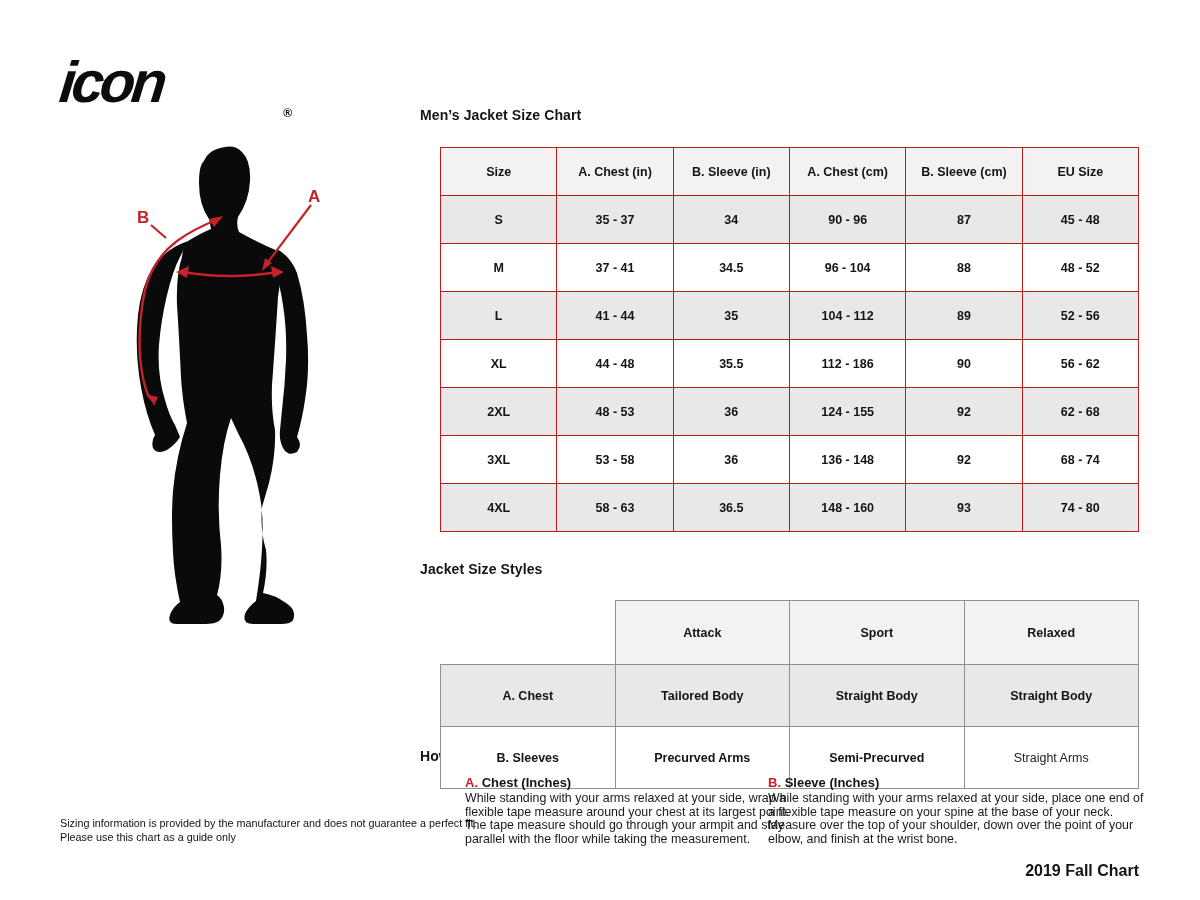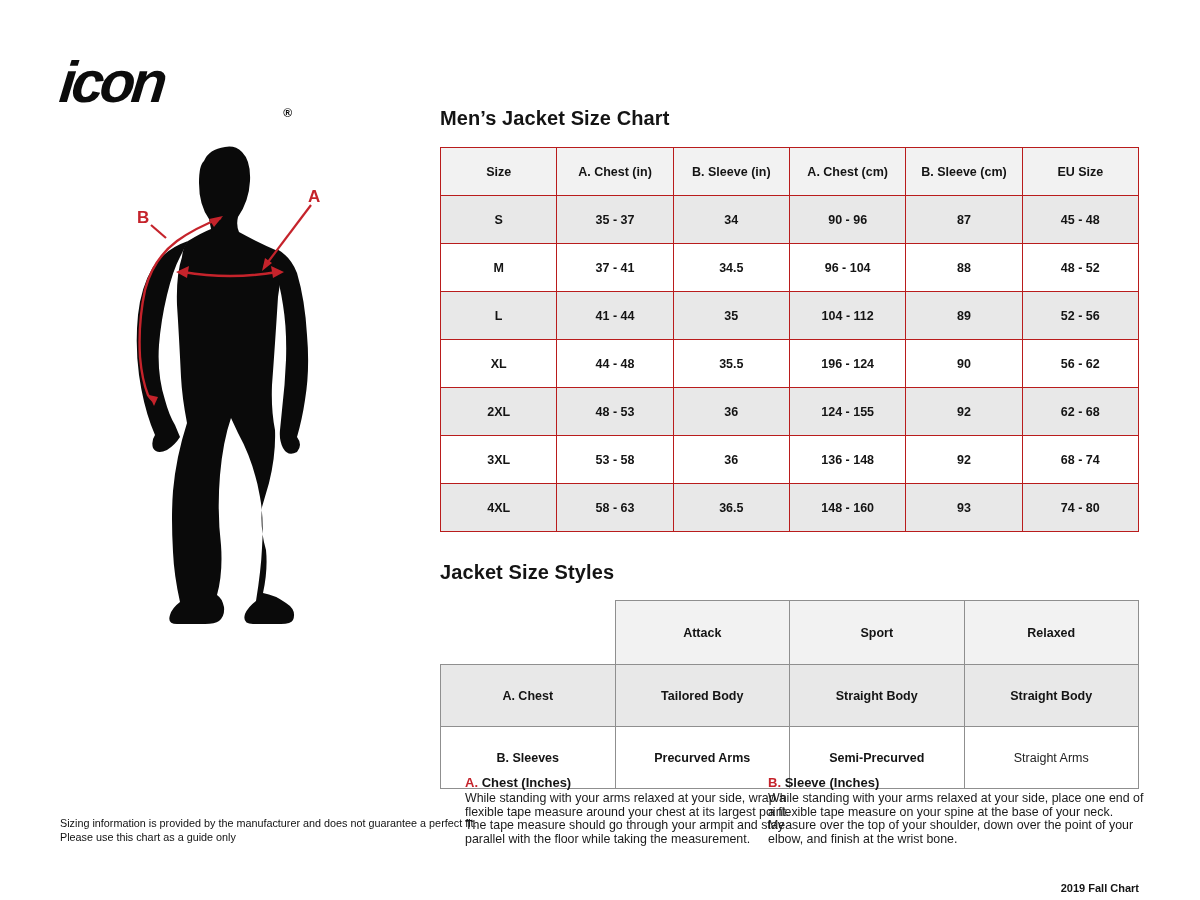--- a/index.html
+++ b/index.html
@@ -15,22 +15,22 @@
     font-family:"Liberation Sans", sans-serif;
     font-weight:bold; font-style:italic;
     font-size:58px; letter-spacing:-4px; color:#0c0c0c;
     transform:skewX(-6deg); display:inline-block; line-height:60px;
   }
   .logo-reg { font-size:12px; font-weight:bold; font-style:normal; color:#0c0c0c;
     position:absolute; right:-12px; bottom:2px; }
 
   
   .section-title {
-    position:absolute; left:440px;
-    font-size:20px; font-weight:bold; color:#141414; letter-spacing:0.1px;
+    position:absolute; left:420px;
+    font-size:14px; font-weight:bold; color:#141414; letter-spacing:0.1px;
     white-space:nowrap;
   }
   #title-main    { top:107px; }
   #title-styles  { top:561px; }
   #title-measure { top:748px; }
 
   
   table { border-collapse:collapse; table-layout:fixed; }
   .size-table { position:absolute; left:440px; top:147px; width:699px; }
   .size-table th, .size-table td {
@@ -64,21 +64,21 @@
   .m-label { color:#c5232b; }
   .m-body { margin:2px 0 0 0; font-size:12.4px; line-height:13.7px; color:#1a1a1a; }
 
   
   .disclaimer {
     position:absolute; left:60px; top:817px; width:420px;
     font-size:10.8px; line-height:13.5px; color:#111;
   }
   .chart-version {
     position:absolute; right:61px; top:862px; width:300px;
-    text-align:right; font-size:11px; font-weight:bold; color:#141414;margin-top:20px;
+    text-align:right; font-size:16px; font-weight:bold; color:#141414;
   }
 
   
   .figure-wrap { position:absolute; left:125px; top:145px; width:220px; height:500px; }
 </style>
 </head>
 <body>
 
 <div class="logo-wrap">
   <span class="logo-text">icon</span>
@@ -169,21 +169,21 @@
         <td>41 - 44</td>
         <td>35</td>
         <td>104 - 112</td>
         <td>89</td>
         <td>52 - 56</td>
       </tr>
       <tr>
         <td>XL</td>
         <td>44 - 48</td>
         <td>35.5</td>
-        <td>196 - 124</td>
+        <td>112 - 186</td>
         <td>90</td>
         <td>56 - 62</td>
       </tr>
       <tr>
         <td>2XL</td>
         <td>48 - 53</td>
         <td>36</td>
         <td>124 - 155</td>
         <td>92</td>
         <td>62 - 68</td>

